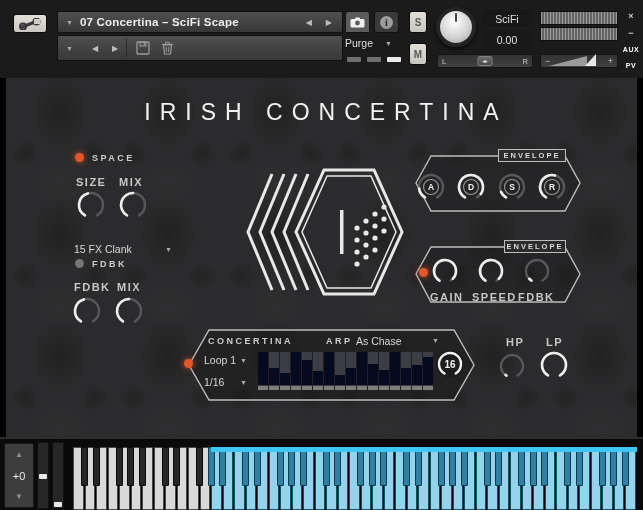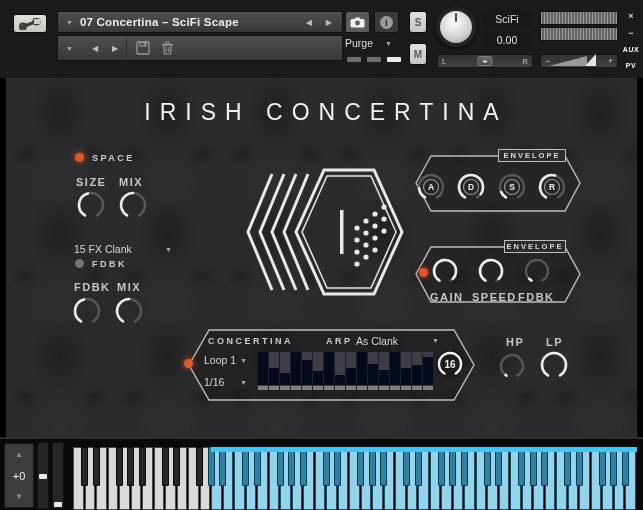--- a/index.html
+++ b/index.html
@@ -357,21 +357,21 @@
     <div class="knob-label" style="left:424px; top:213px">GAIN</div>
     <div class="knob-label" style="left:466px; top:213px">SPEED</div>
     <div class="knob-label" style="left:512px; top:213px">FDBK</div>
 
     <svg class="panel-svg" style="left:182px; top:251px" width="287" height="72" viewBox="0 0 287 72">
       <polygon points="1,36 21,1 266,1 286,36 266,71 21,71" fill="rgba(18,18,18,0.3)" stroke="#bdbdbd" stroke-width="1.4"></polygon>
     </svg>
     <div class="sec-label" style="left:202px; top:258px">CONCERTINA</div>
     <div class="sec-label" style="left:320px; top:258px">ARP</div>
     <div class="dd" style="left:350px; top:255px; width:90px; height:15px">
-      <span>As Clank</span>
+      <span>As Chase</span>
       <span class="nf-caret">▼</span>
     </div>
     <div class="led on" style="left:178px; top:281px"></div>
     <div class="dd" style="left:198px; top:276px; width:50px">
       <span>Loop 1</span>
       <span class="nf-caret">▼</span>
     </div>
     <div class="dd" style="left:198px; top:298px; width:50px">
       <span>1/16</span>
       <span class="nf-caret">▼</span>

